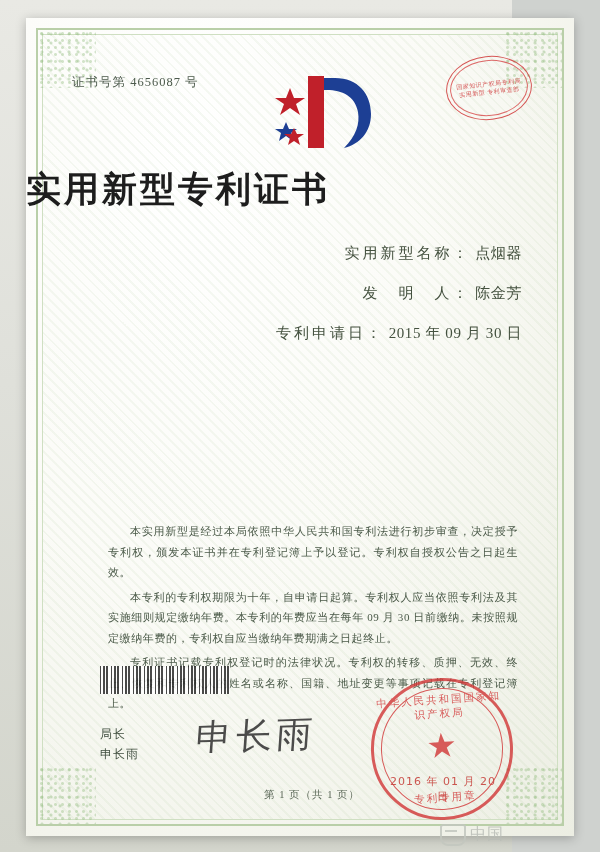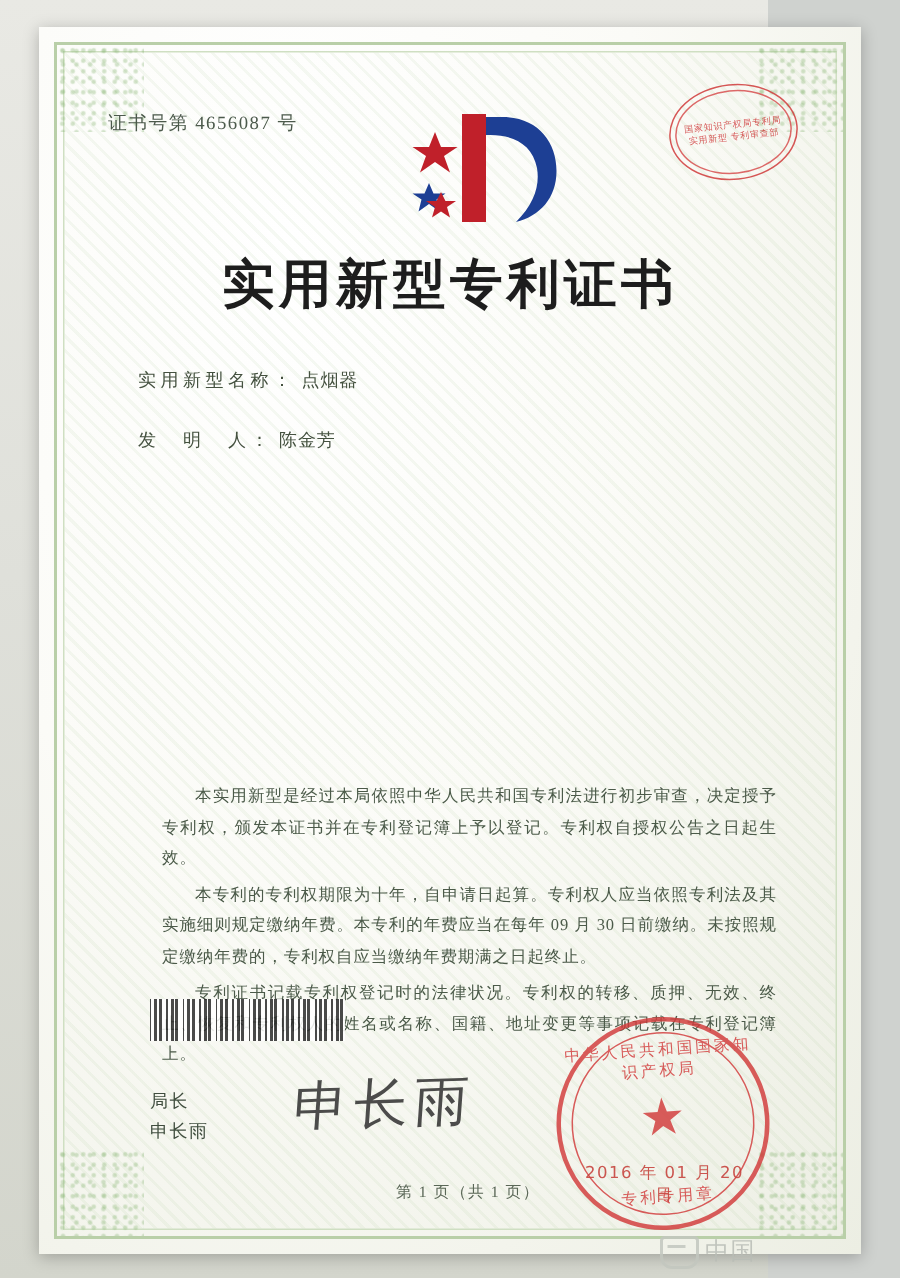--- a/index.html
+++ b/index.html
@@ -69,29 +69,29 @@
   .seal-top .inner{
     width:72px;height:50px;border:1px solid #d85050;border-radius:50%;
     display:flex;align-items:center;justify-content:center;
     font-size:6px;line-height:8px;text-align:center;letter-spacing:.5px;
     padding:2px;
   }
 
   
   .title{
     position:absolute;left:0;right:0;top:148px;
-    text-align:center;
+    text-align:left;
     font-size:35px;font-weight:bold;letter-spacing:3px;
     color:#1d1d1d;
     font-family:"DejaVu Sans", sans-serif;
   }
 
   
   .fields{position:absolute;left:66px;top:228px;width:430px;color:#3c4a3c;}
-  .frow{font-size:12px;line-height:15px;margin-bottom:25px;letter-spacing:1px;color:#44513f;}
+  .frow{font-size:15px;line-height:15px;margin-bottom:25px;letter-spacing:1px;color:#44513f;text-align:right;}
   .flabel{letter-spacing:3px;}
   .fvalue{letter-spacing:.6px;}
 
   
   .para{
     position:absolute;left:82px;top:492px;width:410px;
     font-size:11px;line-height:20.5px;color:#4b5a49;
     text-align:justify;letter-spacing:.6px;margin-top:11px;
   }
   .para p{margin:0 0 4px 0;text-indent:22px;}
@@ -200,20 +200,24 @@
 
     <div class="fields">
       <div class="frow">
         <span class="flabel">实用新型名称：</span>
         <span class="fvalue">点烟器</span>
       </div>
       <div class="frow">
         <span class="flabel">发　明　人：</span>
         <span class="fvalue">陈金芳</span>
       </div>
+      <div class="frow">
+        <span class="flabel">专利申请日：</span>
+        <span class="fvalue">2015 年 09 月 30 日</span>
+      </div>
     </div>
 
     <div class="para">
       <p>本实用新型是经过本局依照中华人民共和国专利法进行初步审查，决定授予专利权，颁发本证书并在专利登记簿上予以登记。专利权自授权公告之日起生效。</p>
       <p>本专利的专利权期限为十年，自申请日起算。专利权人应当依照专利法及其实施细则规定缴纳年费。本专利的年费应当在每年 09 月 30 日前缴纳。未按照规定缴纳年费的，专利权自应当缴纳年费期满之日起终止。</p>
       <p>专利证书记载专利权登记时的法律状况。专利权的转移、质押、无效、终止、恢复和专利权人的姓名或名称、国籍、地址变更等事项记载在专利登记簿上。</p>
     </div>
 
     <div class="barcode"></div>
 

